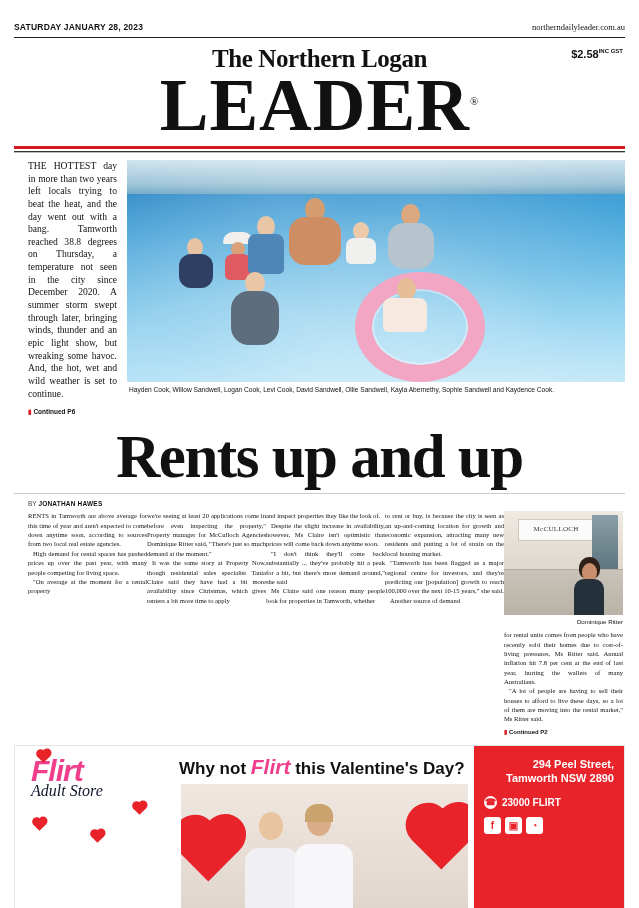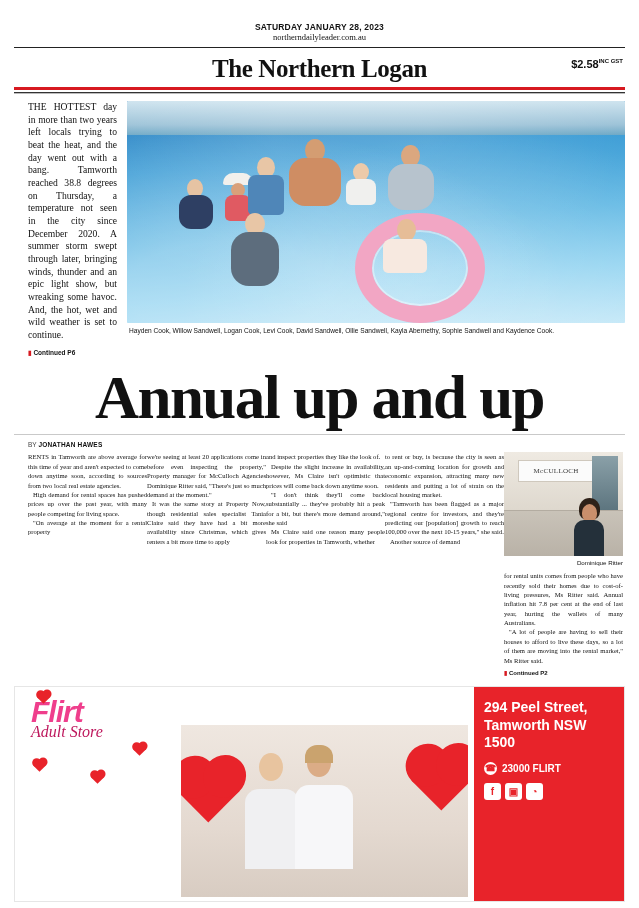--- a/index.html
+++ b/index.html
@@ -20,24 +20,23 @@
     height: 908px;
     background: #fff;
     box-sizing: border-box;
     padding: 0 14px;
   }
 
   
   .topbar {
     display: flex;
     justify-content: space-between;
-    align-items: center;
+    align-items: flex-end;
     padding-top: 22px;
     font-family: "Liberation Sans", sans-serif;
-    flex-direction: column;
   }
   .topbar .date {
     font-size: 8.5px;
     font-weight: bold;
     letter-spacing: .2px;
     color: #111;
   }
   .topbar .site {
     font-size: 8.5px;
     color: #111;
@@ -286,21 +285,21 @@
   }
   .ad-logo {
     position: absolute; top: 8px; left: 16px;
     font-family: "Liberation Sans", sans-serif;
   }
   .ad-logo .flirt {
     font-size: 30px; font-weight: bold; color: #ef3e8c; letter-spacing: -1px;
     font-style: italic;
   }
   .ad-logo .adult {
-    font-size: 16px; color: #be185d; font-style: italic; margin-top: -6px;
+    font-size: 16px; color: #0f172a; font-style: italic; margin-top: -6px;
     font-family: "Liberation Serif", serif;
   }
   .mini-heart {
     position:absolute; width:9px; height:9px; background:#e8232a; transform:rotate(-45deg);
   }
   .mini-heart:before, .mini-heart:after {
     content:""; position:absolute; width:9px; height:9px; background:#e8232a; border-radius:50%;
   }
   .mini-heart:before { top:-4.5px; left:0; }
   .mini-heart:after { top:0; right:-4.5px; }
@@ -340,21 +339,21 @@
     width: 150px;
     flex: 0 0 150px;
     background: #e8232a;
     color: #fff;
     padding: 12px 10px;
     box-sizing: border-box;
     font-family: "Liberation Sans", sans-serif;
     position: relative;
   }
   .ad-right .addr {
-    font-size: 14px; font-weight: bold; line-height: 1.25; text-align: left;
+    font-size: 11px; font-weight: bold; line-height: 1.25; text-align: right;
   }
   .ad-right .phone {
     font-size: 10px; font-weight: bold; margin-top: 10px;
     display: flex; align-items: center; gap: 5px;
   }
   .ad-right .phone-ico {
     width: 13px; height: 13px; border-radius: 50%; background: #fff; color:#e8232a;
     font-size: 9px; display:flex; align-items:center; justify-content:center;
   }
   .socials { display: flex; gap: 4px; margin-top: 8px; }
@@ -373,20 +372,21 @@
     <div class="date">SATURDAY JANUARY 28, 2023</div>
     <div class="site">northerndailyleader.com.au</div>
   </div>
   <div class="rule-thin"></div>
 
   <div class="masthead">
     <div class="price">
       <span>$2.58</span><span class="gst">INC GST</span>
     </div>
     <div class="kicker">The Northern Logan</div>
+    <div class="leader"><span>LEADER</span><span class="reg">®</span></div>
   </div>
   <div class="rule-red"></div>
   <div class="rule-thin2"></div>
 
   <div class="rule-grey"></div>
 
   <div class="lead-block">
     <div class="lead-text">
       <p>THE HOTTEST day in more than two years left locals trying to beat the heat, and the day went out with a bang. Tamworth reached 38.8 degrees on Thursday, a temperature not seen in the city since December 2020. A summer storm swept through later, bringing winds, thunder and an epic light show, but wreaking some havoc. And, the hot, wet and wild weather is set to continue.</p>
       <div class="continued">
@@ -433,21 +433,21 @@
         <div style="position:absolute;left:228px;top:112px;width:96px;height:76px;border-radius:50%;border:17px solid #f2a6c4;box-shadow:inset 0 0 0 2px rgba(255,255,255,.4);"></div>
         <div class="person" style="left:256px;top:118px;">
           <div class="head" style="width:19px;height:22px;background:#e6bd97;margin-left:14px;"></div>
           <div class="body-sh" style="width:44px;height:34px;background:#f7e9e0;margin-top:-2px;"></div>
         </div>
       </div>
       <div class="lead-caption">Hayden Cook, Willow Sandwell, Logan Cook, Levi Cook, David Sandwell, Ollie Sandwell, Kayla Abernethy, Sophie Sandwell and Kaydence Cook.</div>
     </div>
   </div>
 
-  <div class="big-headline">Annual up and up</div>
+  <div class="big-headline">Rents up and up</div>
   <div class="rule-grey2"></div>
 
   <div class="byline">
     <span class="by">BY</span>
     <span class="name">JONATHAN HAWES</span>
   </div>
 
   <div class="cols">
     <div class="col">
       <p class="first">RENTS in Tamworth are above average for this time of year and aren't expected to come down anytime soon, according to sources from two local real estate agencies.</p>
@@ -497,37 +497,40 @@
         <div class="adult">Adult Store</div>
       </div>
       <div class="mini-heart" style="left:24px;top:6px;"></div>
       <div class="mini-heart" style="left:120px;top:58px;"></div>
       <div class="mini-heart" style="left:20px;top:74px;"></div>
       <div class="mini-heart" style="left:78px;top:86px;"></div>
 
     </div>
 
     <div class="ad-mid">
+      <div class="ad-headline">
+        <span>Why not </span><span class="pink">Flirt</span><span> this Valentine's Day?</span>
+      </div>
       <div class="ad-couple">
         <div class="balloon" style="left:6px;top:46px;"></div>
         <div class="balloon" style="right:4px;top:34px;"></div>
         <div class="woman-head2" style="left:78px;top:28px;width:24px;height:28px;background:#e8c49f;"></div>
         <div style="position:absolute;left:70px;top:24px;width:38px;height:48px;border-radius:50% 50% 30% 30%;background:#d9b273;z-index:-1;"></div>
         <div style="position:absolute;left:64px;top:64px;width:54px;height:80px;border-radius:14px 14px 0 0;background:#f0f0f2;"></div>
         <div class="man-head" style="left:126px;top:24px;width:24px;height:28px;background:#dbac86;"></div>
         <div style="position:absolute;left:124px;top:20px;width:28px;height:18px;border-radius:12px 12px 0 0;background:#caa36e;"></div>
         <div style="position:absolute;left:114px;top:60px;width:58px;height:84px;border-radius:14px 14px 0 0;background:#f7f7f9;"></div>
 
       </div>
     </div>
 
     <div class="ad-right">
       <div class="addr">
         <div>294 Peel Street,</div>
-        <div>Tamworth NSW 1500</div>
+        <div>Tamworth NSW 2890</div>
       </div>
       <div class="phone">
         <span class="phone-ico">☎</span>
         <span>23000 FLIRT</span>
       </div>
       <div class="socials">
         <div>f</div>
         <div>▣</div>
         <div>◔</div>
       </div>

